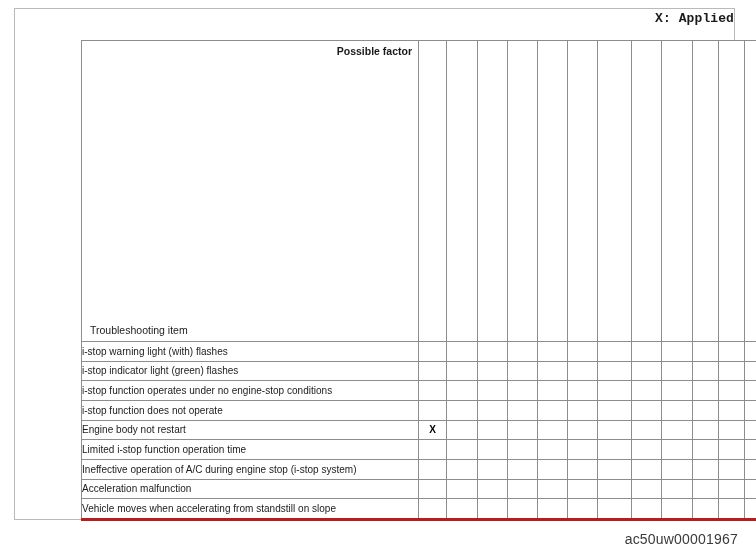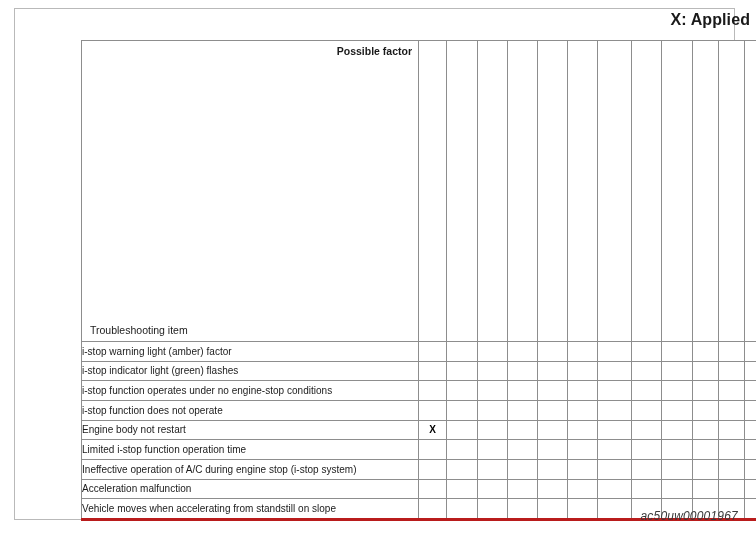--- a/index.html
+++ b/index.html
@@ -24,39 +24,39 @@
     top: 8px;
     width: 721px;
     height: 512px;
     border: 1px solid #b9b9b9;
     box-sizing: border-box;
   }
 
   
   #legend {
     position: absolute;
-    right: 6px;
+    right: 22px;
     top: 11px;
-    font-size: 16px;
+    font-size: 13px;
     font-weight: bold;
     letter-spacing: 0.1px;
     color: #1a1a1a;
     white-space: nowrap;
+    font-family: Liberation Mono, monospace;
   }
 
   
   #footer-code {
     position: absolute;
     right: 18px;
-    bottom: 24px;
-    font-size: 12px;
+    bottom: 0;
+    font-size: 14px;
     color: #3a3a3a;
     letter-spacing: 0.2px;
     white-space: nowrap;
-    font-style: italic;
   }
 
   
   #matrix-wrap {
     position: absolute;
     left: 33px;
     top: 40px;
     width: 689px;
     height: 481px;
     margin-left: 48px;
@@ -251,21 +251,21 @@
           <td class="factor-head" title="Fuel line restricted or clogged">
             <div class="vtext">
               <span>Fuel line restricted or clogged</span>
             </div>
           </td>
         </tr>
     </thead>
     <tbody id="matrix-body">
 
         <tr class="data-row">
-          <td class="item-cell">i-stop warning light (amber) factor</td>
+          <td class="item-cell">i-stop warning light (with) flashes</td>
           <td class="mark-cell"></td>
           <td class="mark-cell"></td>
           <td class="mark-cell"></td>
           <td class="mark-cell"></td>
           <td class="mark-cell"></td>
           <td class="mark-cell"></td>
           <td class="mark-cell"></td>
           <td class="mark-cell"></td>
           <td class="mark-cell"></td>
           <td class="mark-cell"></td>

